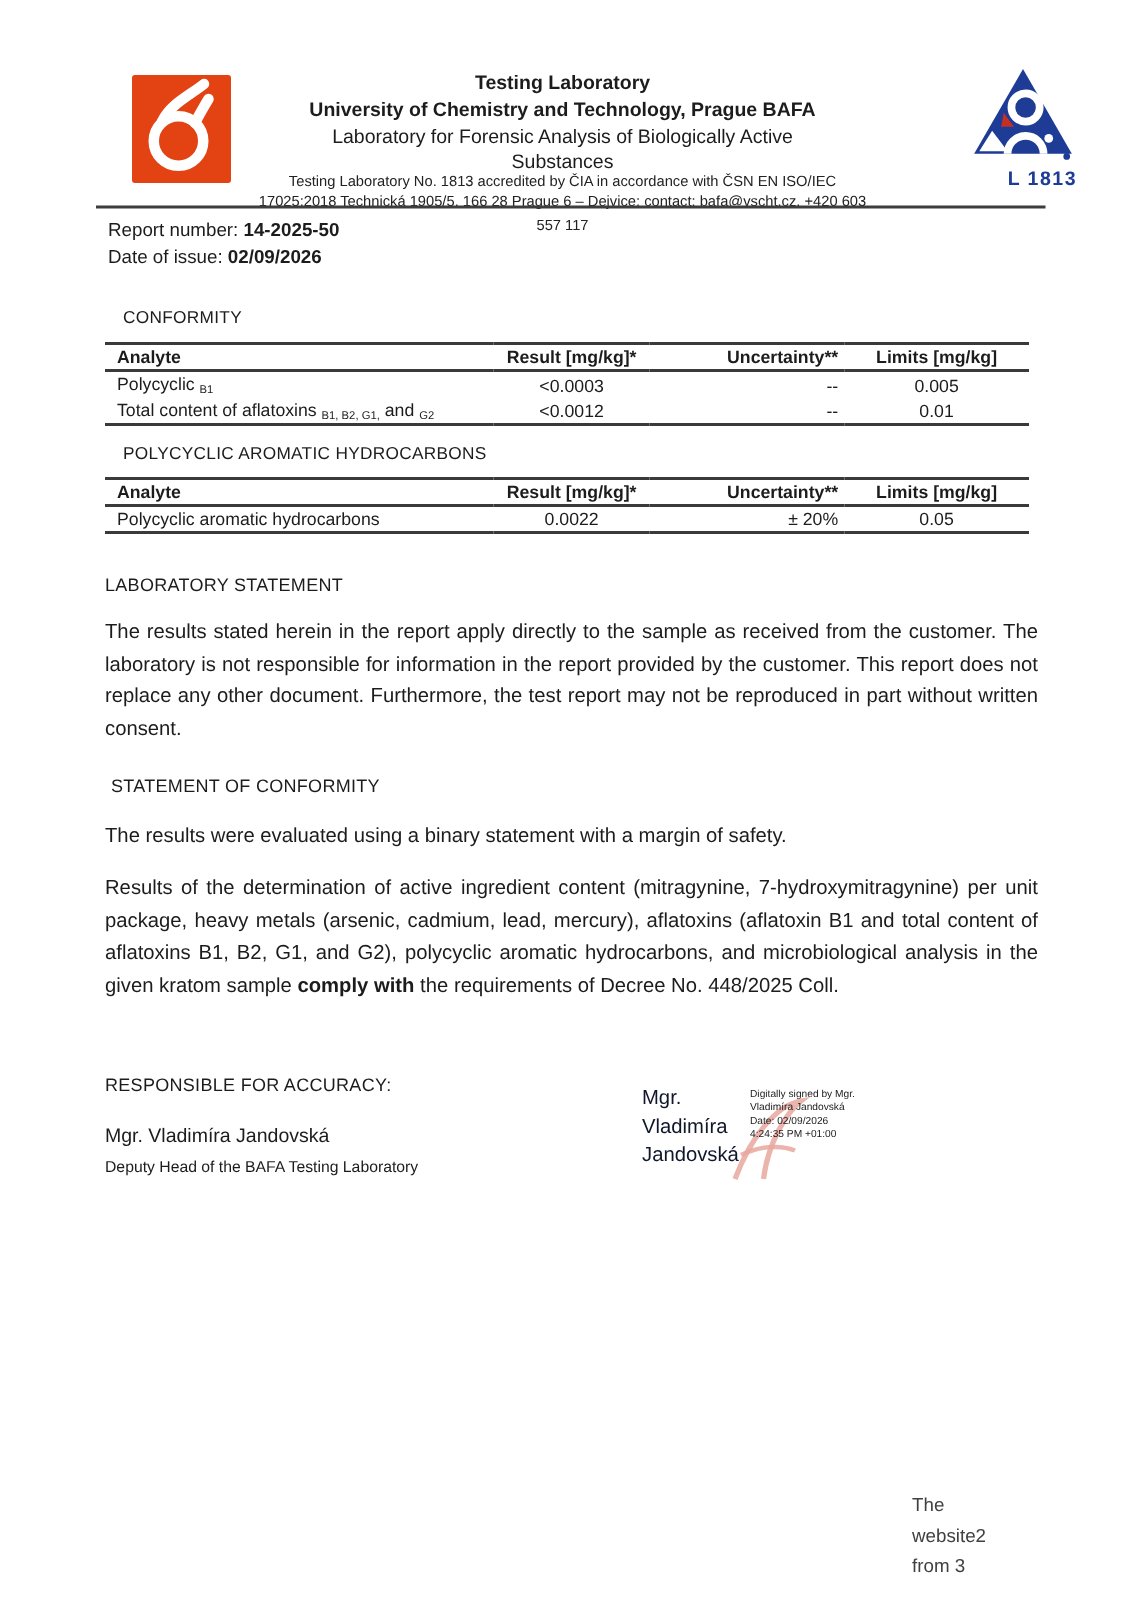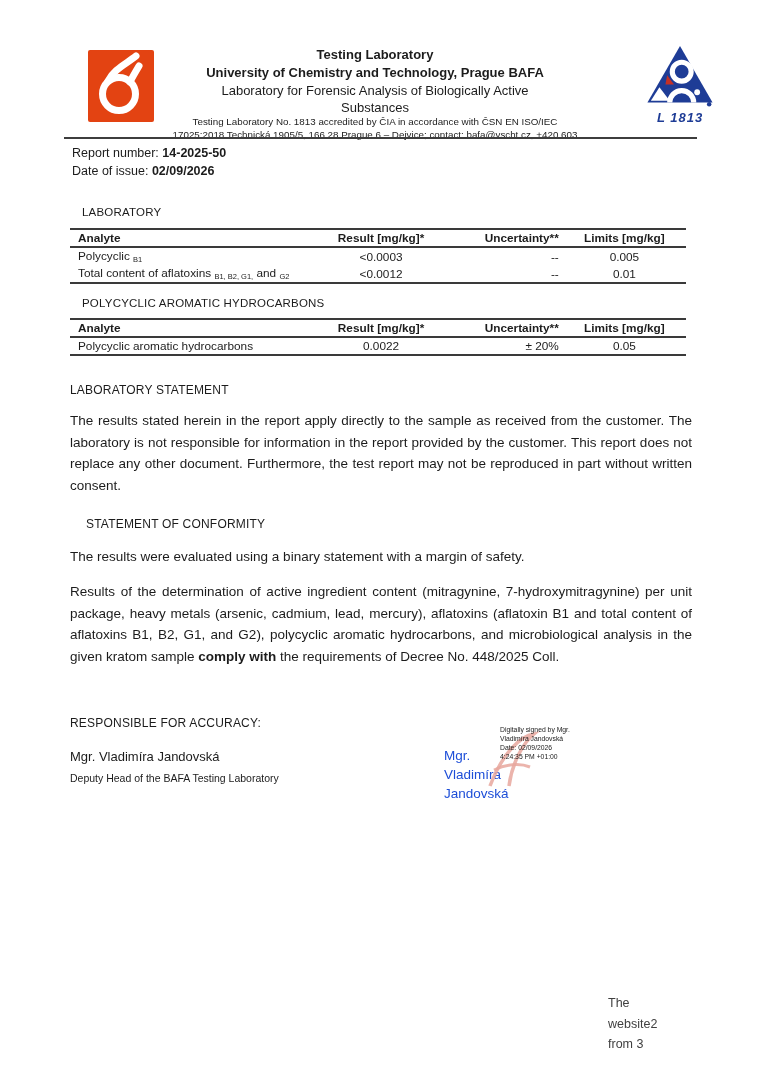--- a/index.html
+++ b/index.html
@@ -10,21 +10,21 @@
     overflow:hidden; margin:0 auto;
   }
   .abs { position:absolute; }
 
   
   .uct-logo { left:88px; top:50px; width:66px; height:72px; background:#E34312; border-radius:2px; }
   .title-block { left:150px; top:46px; width:450px; text-align:center; }
   .t-bold { font-size:13px; line-height:18px; font-weight:bold; }
   .t-reg  { font-size:13px; line-height:17px; }
   .t-small{ font-size:9.8px; line-height:12.5px; color:#222; }
-  .cia-logo { left:642px; top:44px; width:76px; text-align:center;font-style:italic; }
+  .cia-logo { left:642px; top:44px; width:76px; text-align:right; }
   .cia-text { font-size:13px; font-weight:bold; color:#1E3C96; letter-spacing:1px; margin-top:-2px; }
   .header-rule { left:64px; top:137px; width:633px; border-top:2px solid #3d3d3d; height:0; }
   .phone-wrap { left:150px; top:140px; width:450px; text-align:center; }
 
   .report-meta { left:72px; top:145px; font-size:12.5px; line-height:17.5px; }
   .report-meta b { font-weight:bold; }
 
   
   .section-title { font-size:11.5px; letter-spacing:.2px; color:#1c1c1c; }
   .myco-title { left:82px; top:206px; }
@@ -42,31 +42,31 @@
   .col-unc     { width:21%; text-align:right; }
   .col-lim     { width:20%; text-align:center; }
   .myco-table { left:70px; top:228px; }
   .pah-table  { left:70px; top:318px; }
   sub.an-sub { font-size:7.5px; vertical-align:-2px; }
 
   
   .heading-caps { font-size:12px; letter-spacing:.2px; }
   .lab-heading  { left:70px; top:383px; }
   .lab-body     { left:70px; top:410px; width:622px; font-size:13.5px; line-height:21.5px; text-align:justify; }
-  .conf-heading { left:86px; top:517px; }
+  .conf-heading { left:74px; top:517px; }
   .conf-body1   { left:70px; top:546px; width:622px; font-size:13.5px; line-height:21.5px; }
   .conf-body2   { left:70px; top:581px; width:622px; font-size:13.5px; line-height:21.5px; text-align:justify; }
   .conf-body2 .bold-inline { font-weight:bold; }
 
   
   .resp-heading { left:70px; top:716px; }
   .resp-name  { left:70px; top:749px; font-size:13px; }
   .resp-title { left:70px; top:772px; font-size:10.5px; }
   .sig-block { left:428px; top:718px; width:210px; height:80px; }
-  .sig-big { position:absolute; left:16px; top:4px; font-size:13.5px; line-height:19px; color:#1d4ed8;margin-top:24px; }
+  .sig-big { position:absolute; left:0; top:4px; font-size:13.5px; line-height:19px; color:#0f172a; }
   .sig-swoosh { position:absolute; left:56px; top:10px; width:66px; height:64px; }
   .sig-details { position:absolute; left:72px; top:7px; font-size:6.8px; line-height:9px; color:#222; }
 
   
   .footer { left:608px; top:993px; font-size:12.5px; line-height:20.5px; color:#404040; }
 </style>
 </head>
 <body>
 
 <div class="page">
@@ -96,27 +96,30 @@
       <polygon points="18,50 30,66 8,66" fill="#ffffff"></polygon>
       <polygon points="27,36 35,47 25,47" fill="#C43026"></polygon>
       <circle cx="62" cy="56" r="3.4" fill="#ffffff"></circle>
       <circle cx="70" cy="63" r="3.2" fill="#1E3C96"></circle>
       <circle cx="76" cy="70" r="2.6" fill="#1E3C96"></circle>
     </svg>
     <div class="cia-text">L 1813</div>
   </div>
 
   <div class="abs header-rule"></div>
+  <div class="abs phone-wrap">
+    <span class="t-small">557 117</span>
+  </div>
 
   <div class="abs report-meta">
     <div><span>Report number: </span><b>14-2025-50</b></div>
     <div><span>Date of issue: </span><b>02/09/2026</b></div>
   </div>
 
-  <div class="abs section-title myco-title">LABORATORY</div>
+  <div class="abs section-title myco-title">CONFORMITY</div>
   <table class="results abs myco-table">
     <thead>
       <tr>
         <th class="col-analyte">Analyte</th>
         <th class="col-result">Result [mg/kg]*</th>
         <th class="col-unc">Uncertainty**</th>
         <th class="col-lim">Limits [mg/kg]</th>
       </tr>
     </thead>
     <tbody>

